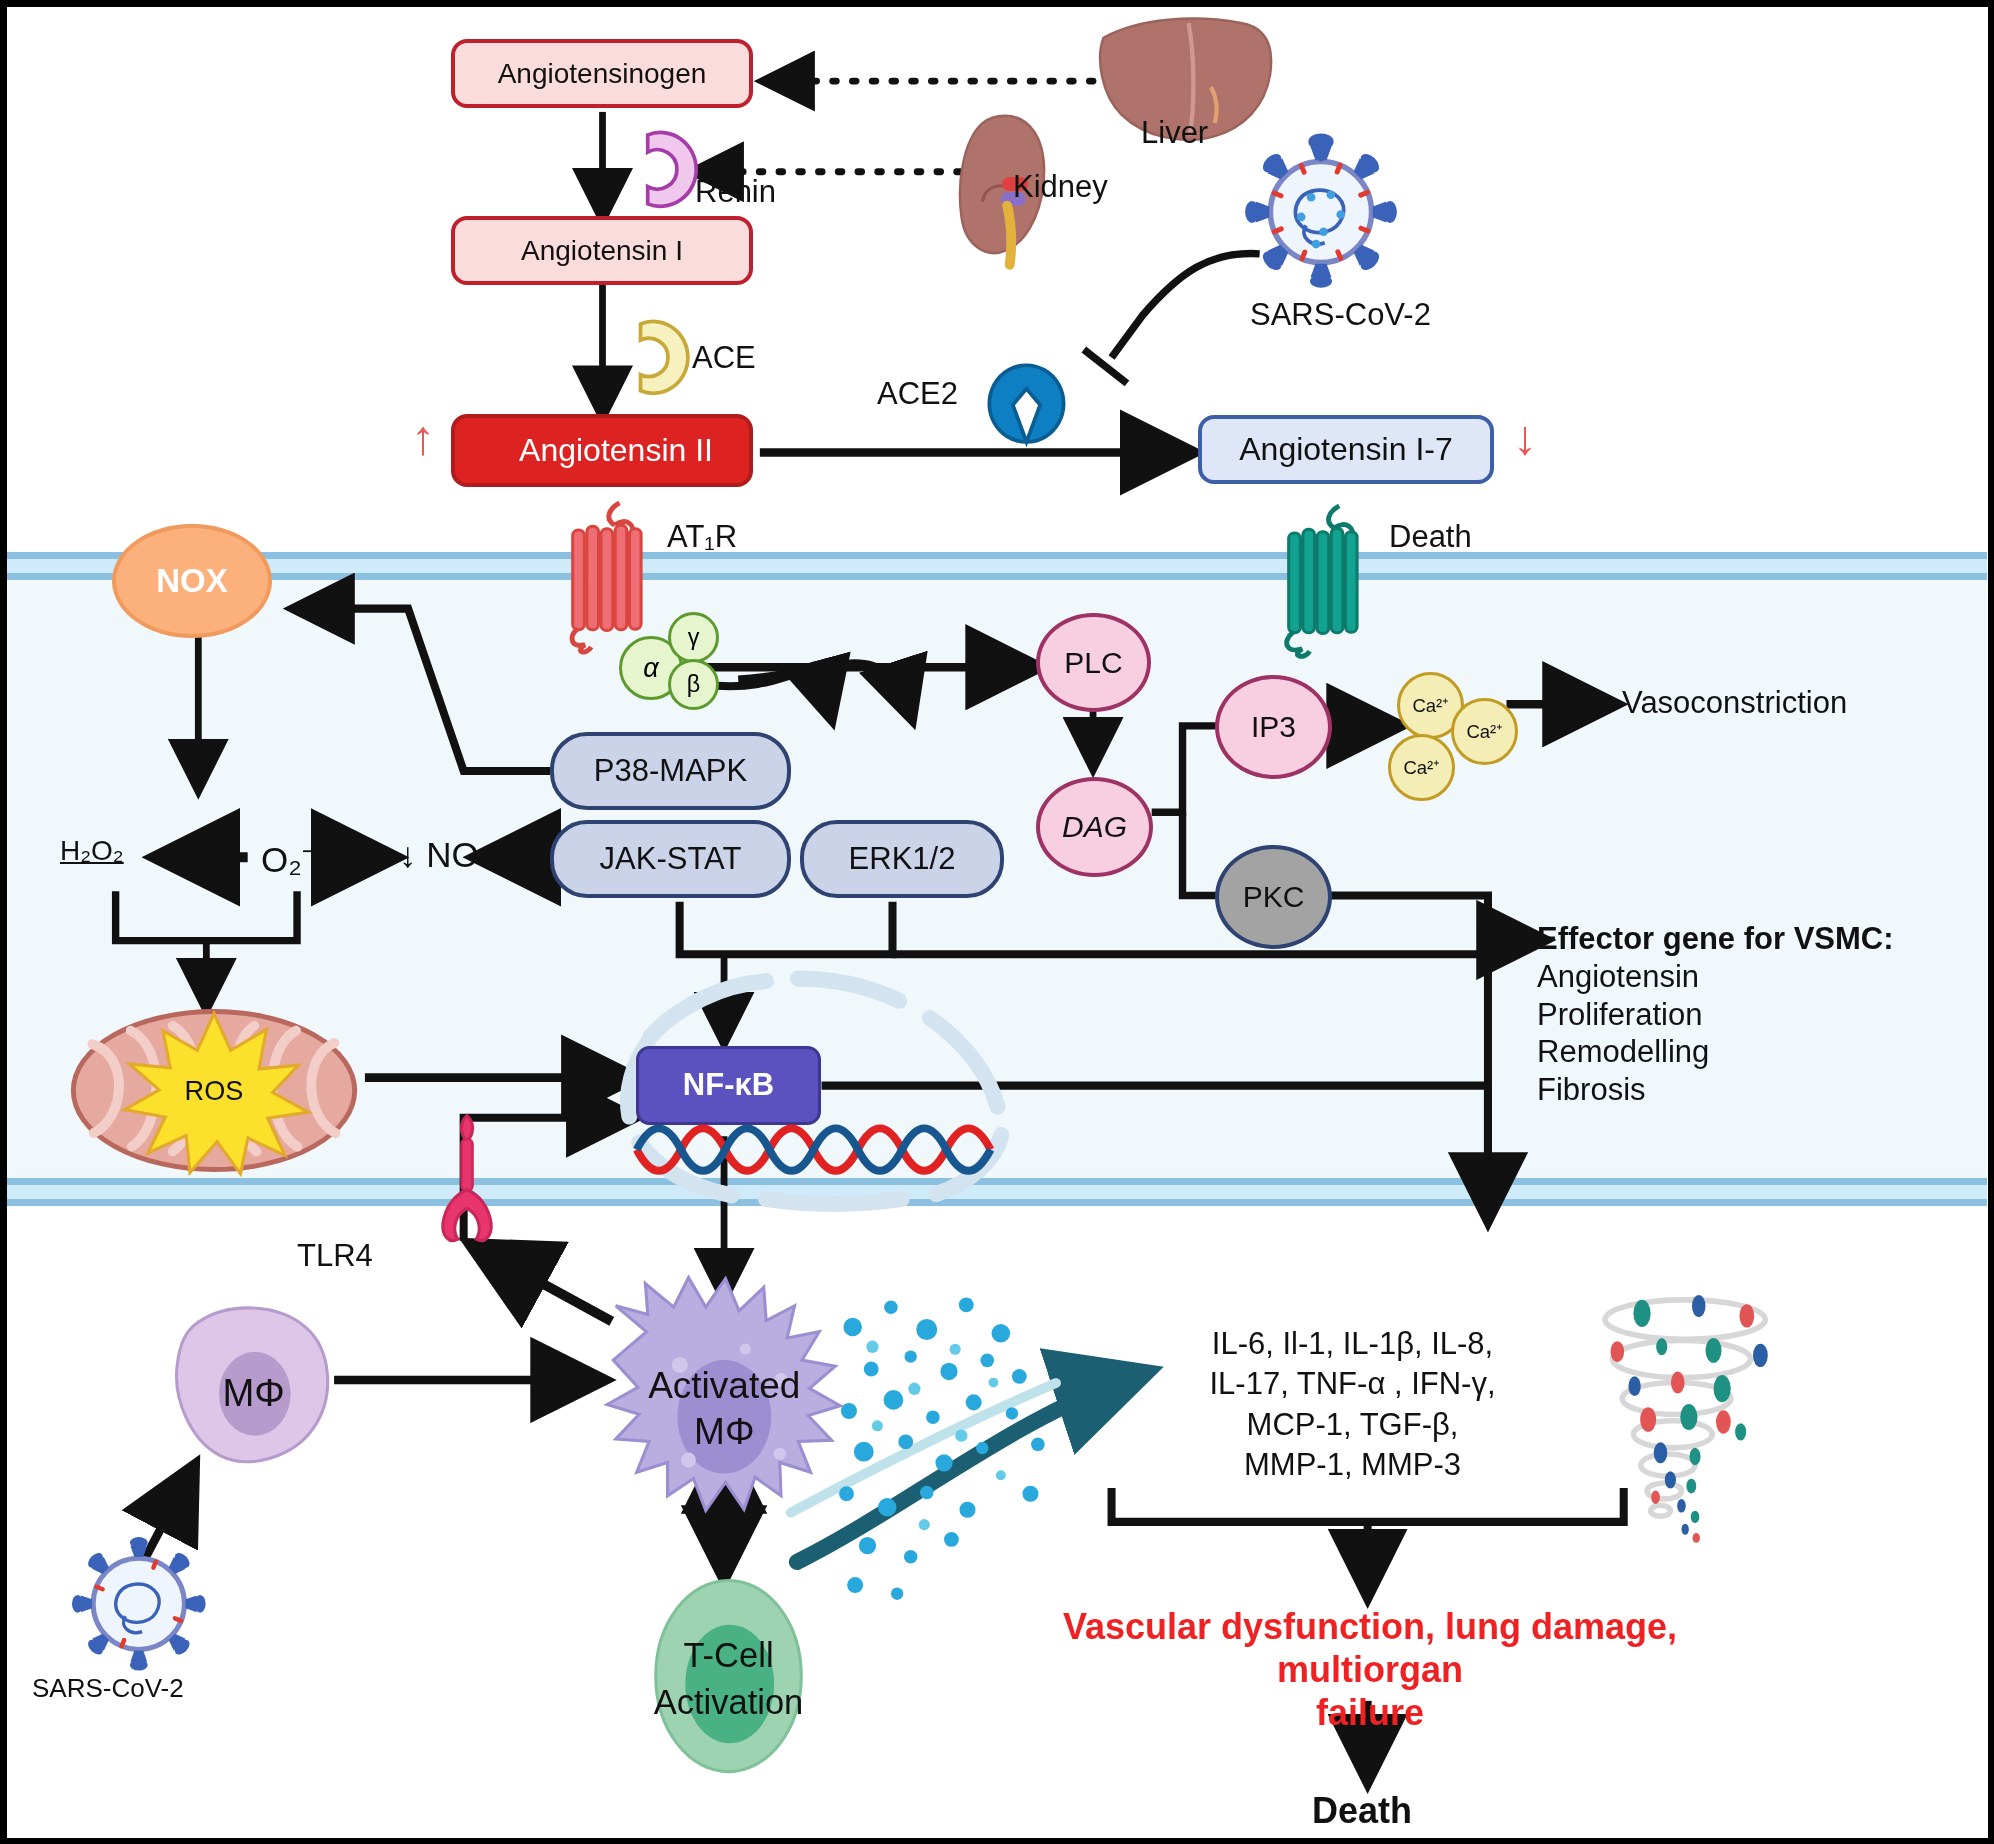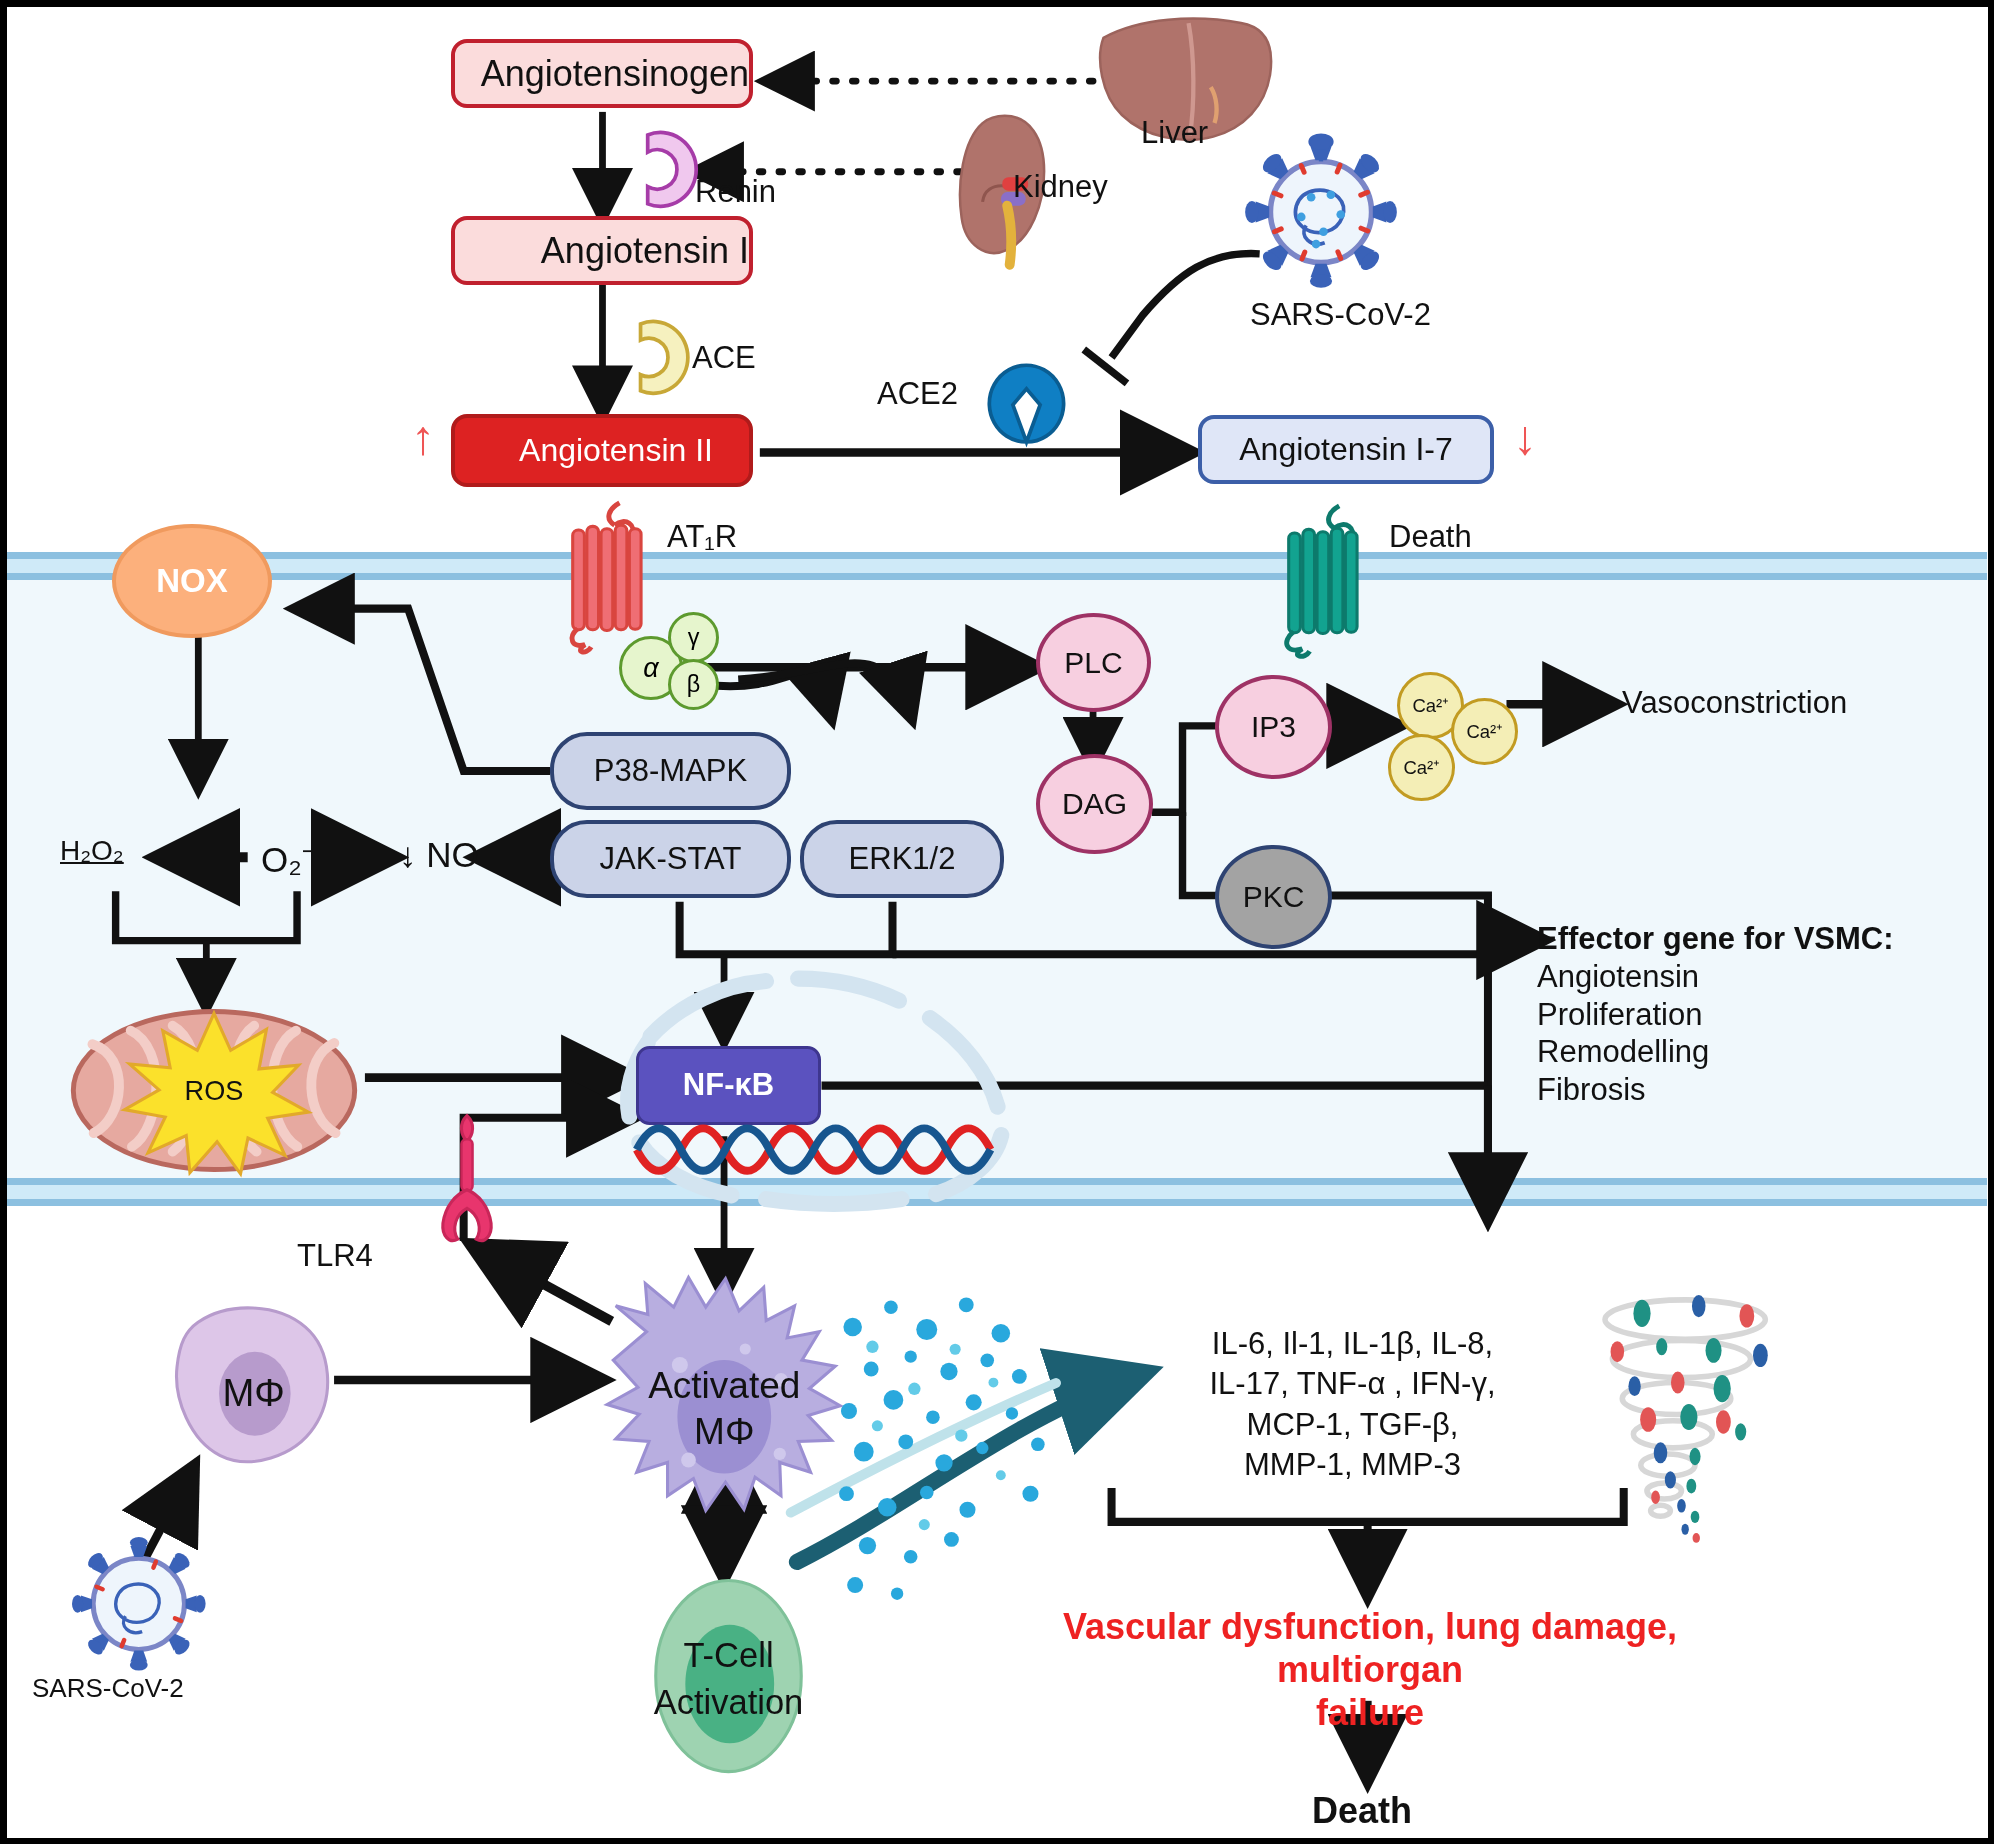--- a/index.html
+++ b/index.html
@@ -13,21 +13,21 @@
   .membrane .m-out{position:absolute;left:0;right:0;top:0;height:6.8px;background:#8cc0e0;}
   .membrane .m-mid{position:absolute;left:0;right:0;top:6.8px;height:15px;background:#cfeaf8;}
   .membrane .m-in{position:absolute;left:0;right:0;bottom:0;height:6.8px;background:#8cc0e0;}
   #membrane-top{top:545px;}
   #membrane-bottom{top:1171px;}
 
   
   .node{box-sizing:border-box;display:flex;align-items:center;justify-content:center;
         text-align:center;line-height:1.05;}
   .pill-red{background:#fbdcdc;border:4.3px solid #c0202e;border-radius:16px;color:#111;
-            font-size:36px;justify-content:flex-end;}
+            font-size:28px;}
   .pill-red-solid{background:#dd2222;border:4.3px solid #b01b1b;border-radius:16px;color:#fff;
             font-size:32px;padding-left:28px;}
   .pill-blue{background:#dfe6f7;border:4.3px solid #3c5fa8;border-radius:16px;color:#111;
             font-size:32px;}
   .kin{background:#cbd3e8;border:4.3px solid #2e4372;border-radius:37px;color:#111;font-size:31px;}
   .el-pink{background:#f7cfe0;border:4.3px solid #9e3265;border-radius:50%;color:#111;font-size:30px;}
   .el-blue{background:#a3a3a3;border:4.3px solid #2e4372;border-radius:50%;color:#111;font-size:30px;}
   .el-ca{background:#f4eeb6;border:3.7px solid #c29b22;border-radius:50%;color:#111;font-size:18.5px;}
   .nox{background:#fcb07c;border:4.3px solid #f09a5e;border-radius:50%;color:#fff;font-size:33px;font-weight:bold;}
   .nfkb{background:#5b52bf;border:3.1px solid #3e368f;border-radius:13.6px;color:#fff;font-size:31px;font-weight:bold;}
@@ -345,21 +345,21 @@
   <div class="abs node kin" style="left:543px;top:813px;width:241px;height:78px;">
     <span>JAK-STAT</span>
   </div>
   <div class="abs node kin" style="left:793px;top:813px;width:204px;height:78px;">
     <span>ERK1/2</span>
   </div>
 
   <div class="abs node el-pink" style="left:1029px;top:606px;width:115px;height:99px;">
     <span>PLC</span>
   </div>
-  <div class="abs node el-pink" style="left:1029px;top:747px;width:117px;height:100px;">
+  <div class="abs node el-pink" style="left:1029px;top:770px;width:117px;height:100px;font-style:italic;">
     <span>DAG</span>
   </div>
   <div class="abs node el-pink" style="left:1208px;top:668px;width:117px;height:104px;">
     <span>IP3</span>
   </div>
   <div class="abs node el-blue" style="left:1208px;top:838px;width:117px;height:104px;">
     <span>PKC</span>
   </div>
 
   <div class="abs node el-ca" style="left:1390px;top:665px;width:67px;height:67px;">

